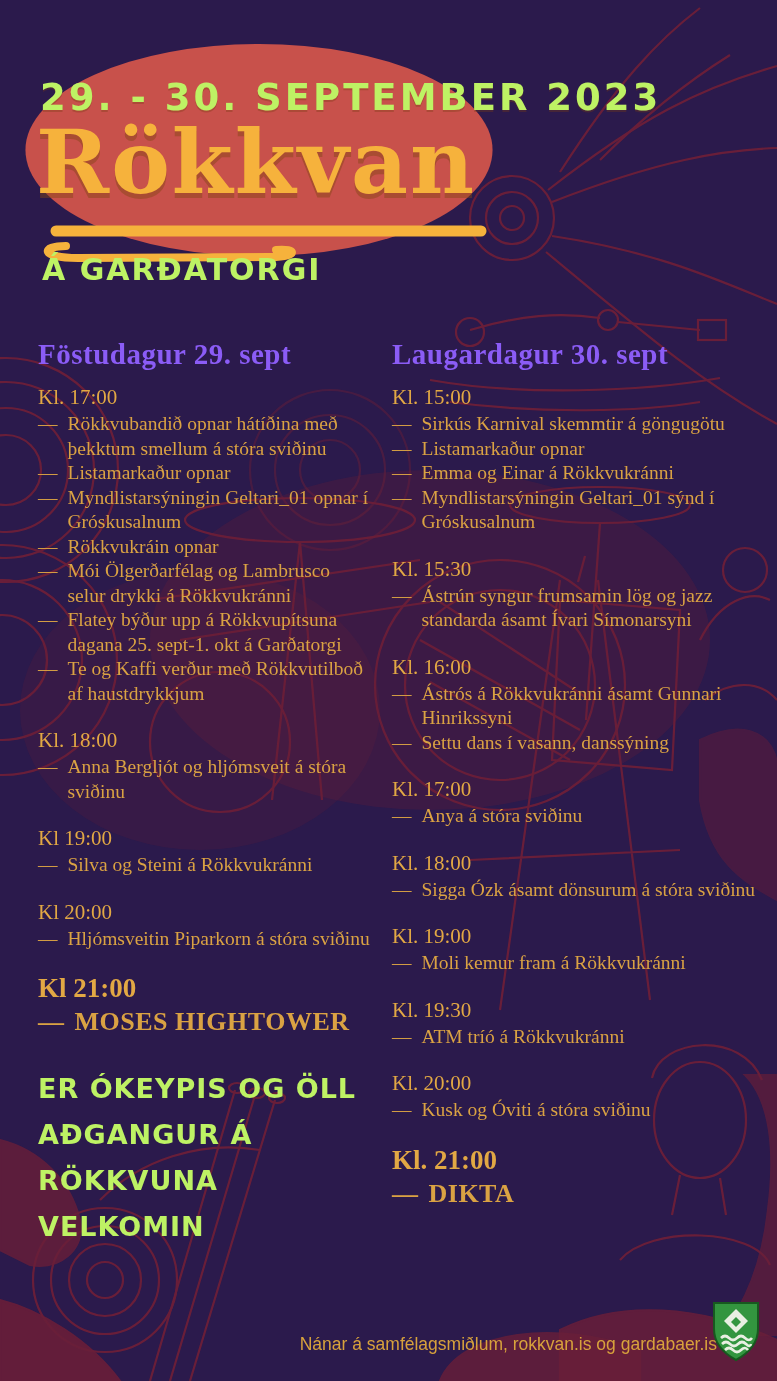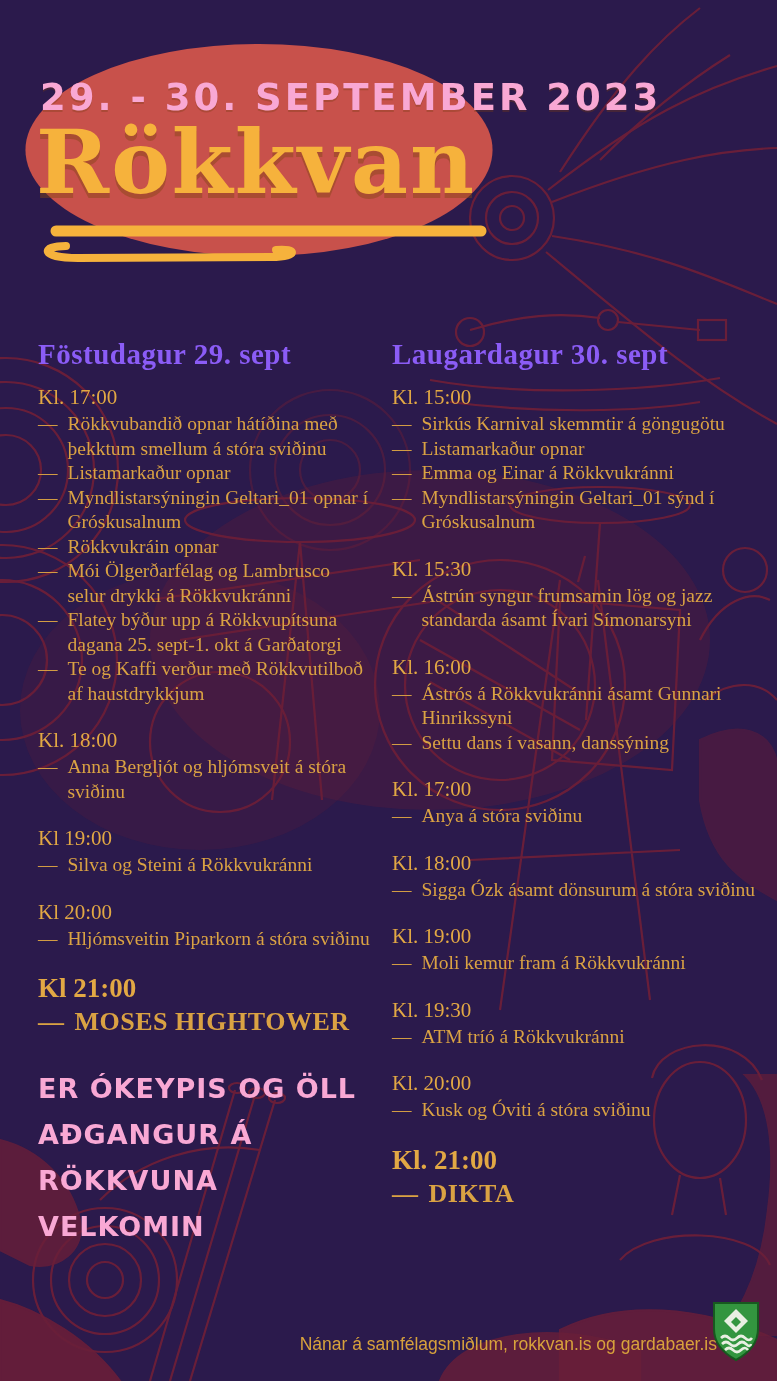--- a/index.html
+++ b/index.html
@@ -9,21 +9,21 @@
     font-family:"Liberation Serif", serif;
   }
   .artwork{position:absolute; inset:0; width:777px; height:1381px; pointer-events:none;}
   .sun{
     position:absolute; left:86px; top:44px; width:346px; height:212px;
     background:#c8514b; border-radius:50%;
     transform:scale(1.35,1.0); transform-origin:center;
   }
   .groovy{
     font-family:"DejaVu Sans", sans-serif; font-weight:800;
-    color:#f9a8d4;
+    color:#bef264;
   }
   .date-line{
     position:absolute; left:40px; top:76px; font-size:37px; letter-spacing:3px;
     text-shadow:0 2px 0 rgba(120,60,20,.35);
   }
   .title{
     position:absolute; left:36px; top:118px;
     font-family:"DejaVu Serif", serif; font-weight:bold;
     font-size:88px; color:#f6b23c; letter-spacing:2px;
     text-shadow:0 5px 0 rgba(130,70,20,.45);
@@ -146,20 +146,21 @@
       <ellipse cx="200" cy="710" rx="180" ry="140" fill="#7c2134" stroke="none" opacity=".22"></ellipse>
     </g>
   </svg>
 
   <div class="date-line groovy">29. - 30. SEPTEMBER 2023</div>
   <div class="title">Rökkvan</div>
   <svg class="swoosh" viewBox="0 0 470 40">
     <path d="M20,7 H445" stroke="#f6b23c" stroke-width="11" stroke-linecap="round" fill="none"></path>
     <path d="M30,22 C4,22 4,34 42,34 L235,33 C262,33 262,24 240,26" stroke="#f6b23c" stroke-width="8" stroke-linecap="round" fill="none"></path>
   </svg>
+  <div class="subtitle groovy">Á GARÐATORGI</div>
 
   <div class="col col-fri">
     <h2 class="col-heading">Föstudagur 29. sept</h2>
 
     <div class="slot first">
       <div class="time">Kl. 17:00</div>
       <div class="item">
           <span class="dash">—</span>
           <span class="txt">Rökkvubandið opnar hátíðina með þekktum smellum á stóra sviðinu</span>
         </div>

